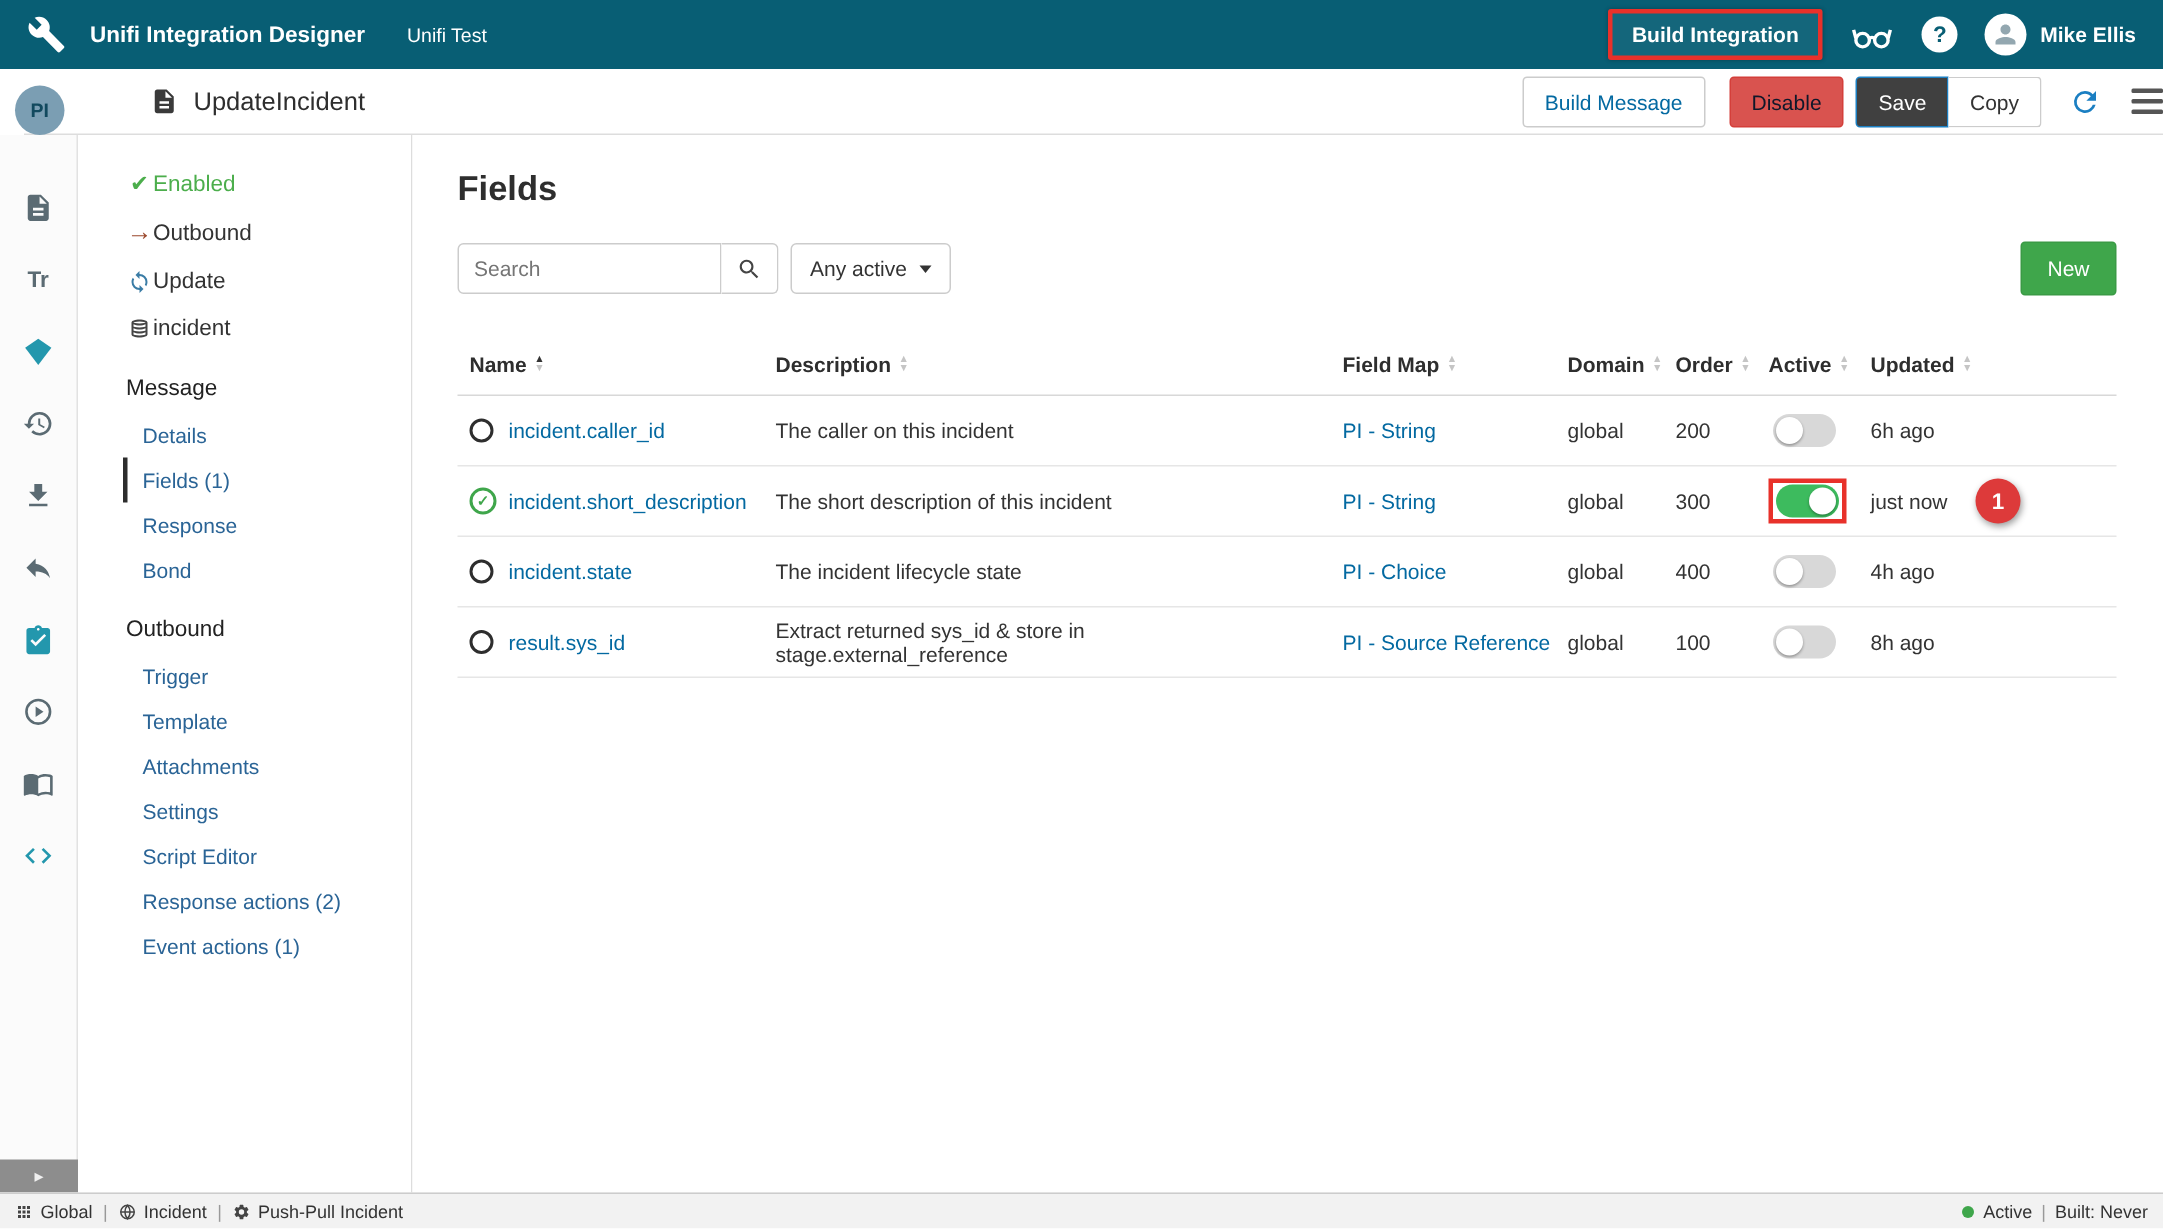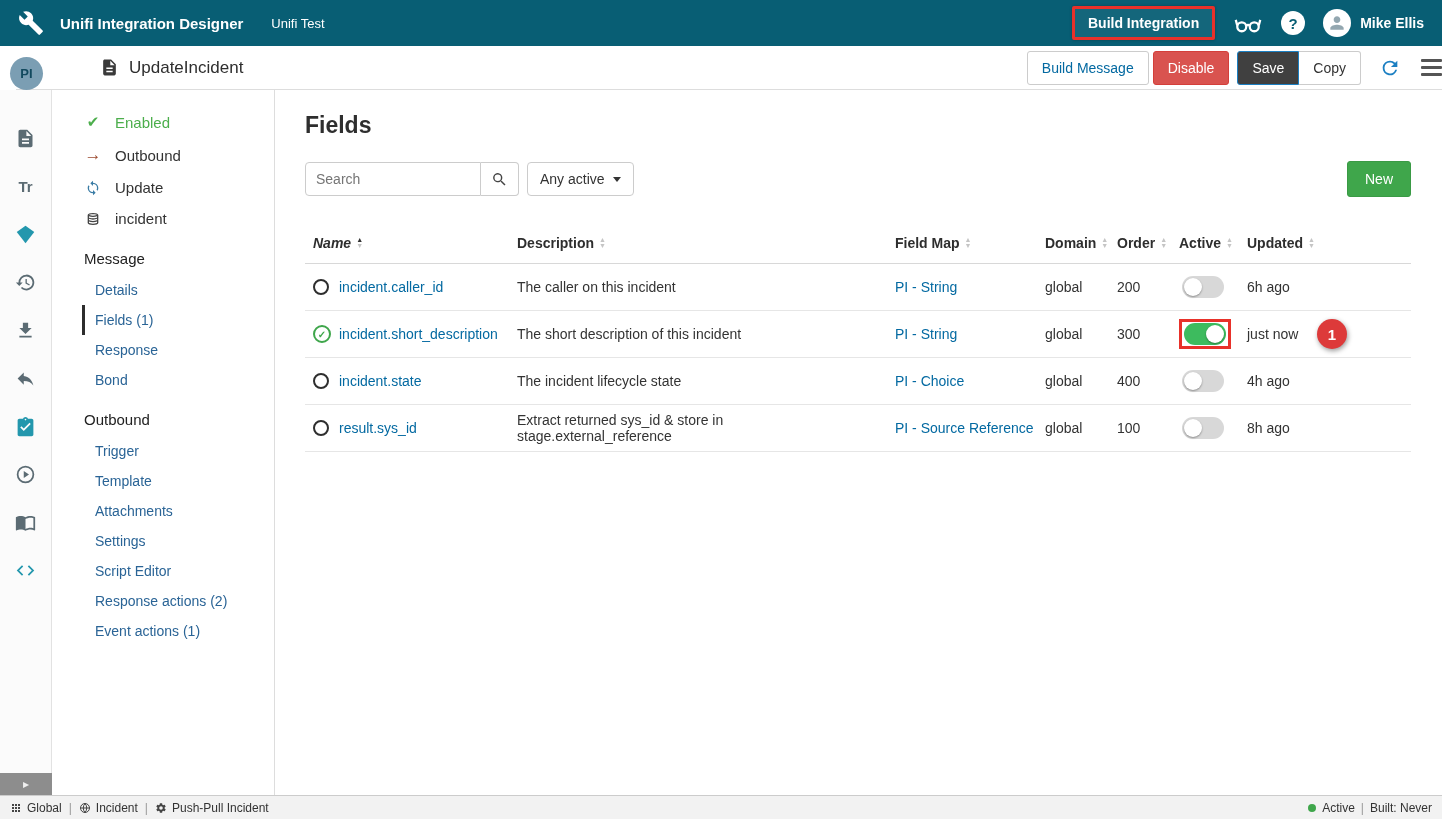--- a/index.html
+++ b/index.html
@@ -47,21 +47,21 @@
     display:flex; align-items:center; justify-content:center; z-index:30;
   }
   .doc-icon { color:#3a3a3a; margin-right:10px; }
   .header-title { font-size:17px; color:#2e2e2e; }
   .header-actions { margin-left:auto; display:flex; align-items:center; }
   .btn {
     height:34px; box-sizing:border-box; font-family:inherit; font-size:14px;
     border-radius:3px; padding:0 14px; cursor:pointer;
   }
   .btn-default { background:#fff; border:1px solid #ccc; color:#0369a1; }
-  .btn-danger  { background:#d9534f; border:1px solid #d43f3a; color:#ffffff; margin-left:4px; }
+  .btn-danger  { background:#d9534f; border:1px solid #d43f3a; color:#0f172a; margin-left:16px; }
   .btn-group { display:flex; margin-left:8px; }
   .btn-primary { background:#404040; border:1px solid #1b7fc2; color:#fff; border-radius:3px 0 0 3px; }
   .btn-copy { background:#fff; border:1px solid #ccc; border-left:none; color:#333; border-radius:0 3px 3px 0; }
   .refresh-btn { background:none; border:none; color:#1b7fc2; margin-left:18px; cursor:pointer; }
   .menu-btn { background:none; border:none; margin-left:18px; cursor:pointer;
     display:flex; flex-direction:column; gap:4px; padding:4px 2px; }
   .menu-btn span { width:21px; height:3px; background:#555; border-radius:1px; }
 
   
   .rail {
@@ -79,21 +79,21 @@
     color:#f0f0f0; display:flex; align-items:center; justify-content:center;
     cursor:pointer; font-size:12px;
   }
   .rail-collapse::after { content:"\25B8"; }
 
   
   .sidebar {
     position:absolute; left:52px; top:90px; bottom:24px; width:223px; background:#fff;
     border-right:1px solid #ddd; box-sizing:border-box; padding-top:16px; overflow:hidden;
   }
-  .status-item { display:flex; align-items:center; gap:13px; padding:7px 0 7px 32px; font-size:15px; color:#333; }
+  .status-item { display:flex; align-items:center; gap:0; padding:7px 0 7px 32px; font-size:15px; color:#333; }
   .status-item .sicon { width:18px; display:flex; justify-content:center; align-items:center; }
   .status-item .sicon svg { width:16px; height:16px; }
   .lbl-green { color:#4cae4c; }
   .ic-check { color:#4cae4c; font-size:15px; }
   .ic-check::after { content:"\2714"; }
   .ic-arrow { color:#9c4a2f; font-size:17px; font-weight:bold; }
   .ic-arrow::after { content:"\2192"; }
   .ic-sync { color:#3a7ca5; }
   .ic-db { color:#444; }
   .section-title { font-size:15px; color:#222; padding:16px 0 8px 32px; }
@@ -133,21 +133,21 @@
 
   
   .table { margin-top:26px; }
   .thead { display:flex; align-items:center; height:40px; border-bottom:1px solid #d8d8d8;
     font-weight:bold; font-size:14px; color:#2e2e2e; }
   .trow { display:flex; align-items:center; height:46px; border-bottom:1px solid #e6e6e6;
     font-size:14px; color:#333; }
   .cell { box-sizing:border-box; }
   .c-icon { width:34px; padding-left:8px; display:flex; align-items:center; }
   .c-name { width:172px; }
-  .h-name { width:206px; padding-left:8px; display:flex; align-items:center;font-style:italic; }
+  .h-name { width:206px; padding-left:8px; display:flex; align-items:center; }
   .h-desc,.c-desc { width:378px; padding-left:6px; padding-right:12px; }
   .h-map,.c-map { width:150px; padding-left:6px; }
   .h-domain,.c-domain { width:72px; padding-left:6px; }
   .h-order,.c-order { width:62px; padding-left:6px; }
   .h-active,.c-active { width:68px; padding-left:6px; }
   .h-upd,.c-updated { flex:1; padding-left:6px; }
   .h-desc,.h-map,.h-domain,.h-order,.h-active,.h-upd { display:flex; align-items:center; }
   .sort-pair { display:inline-flex; flex-direction:column; margin-left:5px; line-height:6px; }
   .sort-pair::before { content:"\25B2"; font-size:7px; color:#c5c5c5; }
   .sort-pair::after  { content:"\25BC"; font-size:7px; color:#c5c5c5; }

